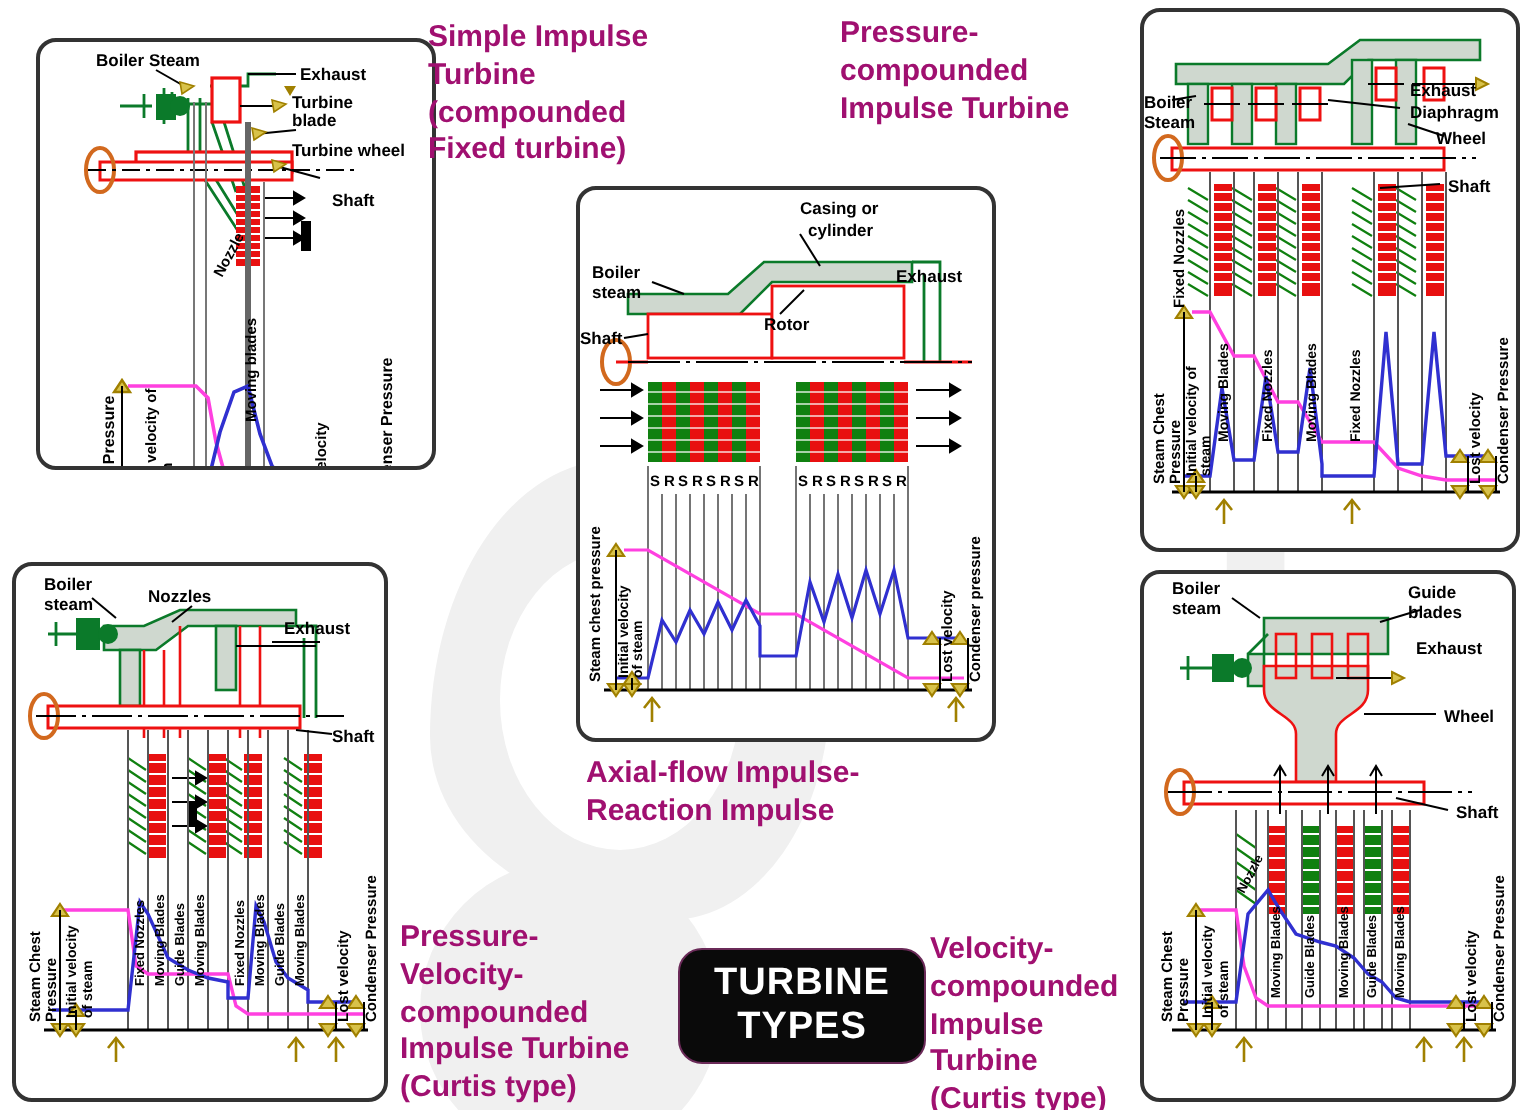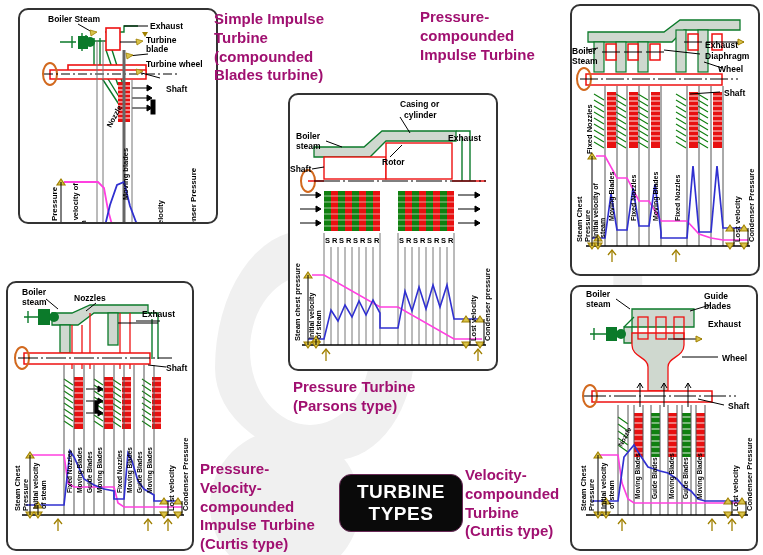--- a/index.html
+++ b/index.html
@@ -50,21 +50,21 @@
 <body>
 
 <div id="stage">
 
   <div class="wm wm-v">V</div>
   <div class="wm-face"></div>
   <div class="wm-face2"></div>
   <div class="wm-circ"></div>
   <div class="wm wm-e">E</div>
 
-  <div class="panel" style="left:18px;top:8px;width:200px;height:216px;">
+  <div class="panel" style="left:18px;top:19px;width:200px;height:216px;">
     <svg width="196" height="268" viewBox="0 0 196 268">
 
       <g stroke="#0b7a2a" stroke-width="1.4" fill="none">
         <path d="M85 22 L104 22 L104 16 L118 16"></path>
         <path d="M74 28 L74 56 M80 28 L80 56"></path>
         <path d="M70 31 L92 31"></path>
         <path d="M66 25 L66 39 M62 23 L62 41"></path>
         <path d="M56 32 L40 32 M52 26 L52 38"></path>
         <path d="M86 40 L98 75 M92 40 L104 78"></path>
         <path d="M74 56 L100 96 M80 56 L106 98"></path>
@@ -167,21 +167,21 @@
       <text transform="translate(58,232) rotate(-90)" font-size="7.5" font-weight="bold" font-family="Liberation Sans, sans-serif">Initial velocity of</text>
       <text transform="translate(66,232) rotate(-90)" font-size="7.5" font-weight="bold" font-family="Liberation Sans, sans-serif">steam</text>
       <text transform="translate(143,236) rotate(-90)" font-size="7.5" font-weight="bold" font-family="Liberation Sans, sans-serif">Lost velocity</text>
       <text transform="translate(176,236) rotate(-90)" font-size="8" font-weight="bold" font-family="Liberation Sans, sans-serif">Condenser Pressure</text>
     </svg>
   </div>
 
   <div class="title" style="left:214px;top:10px;width:150px;">
     <span>Simple Impulse</span>
     <span>Turbine (compounded</span>
-    <span>Blades turbine)</span>
+    <span>Fixed turbine)</span>
   </div>
 
   <div class="title" style="left:420px;top:8px;width:150px;">
     <span>Pressure-</span>
     <span>compounded</span>
     <span>Impulse Turbine</span>
   </div>
 
   <div class="panel" style="left:570px;top:4px;width:190px;height:272px;">
     <svg width="186" height="268" viewBox="0 0 186 268">
@@ -439,22 +439,22 @@
 
       <text transform="translate(10,246) rotate(-90)" font-size="7.5" font-weight="bold" font-family="Liberation Sans, sans-serif">Steam chest pressure</text>
       <text transform="translate(24,244) rotate(-90)" font-size="7" font-weight="bold" font-family="Liberation Sans, sans-serif">Initial velocity</text>
       <text transform="translate(31,244) rotate(-90)" font-size="7" font-weight="bold" font-family="Liberation Sans, sans-serif">of steam</text>
       <text transform="translate(186,246) rotate(-90)" font-size="7.5" font-weight="bold" font-family="Liberation Sans, sans-serif">Lost velocity</text>
       <text transform="translate(200,246) rotate(-90)" font-size="7.5" font-weight="bold" font-family="Liberation Sans, sans-serif">Condenser pressure</text>
     </svg>
   </div>
 
   <div class="title" style="left:293px;top:378px;width:200px;">
-    <span>Pressure Turbine</span>
-    <span>(Parsons type)</span>
+    <span>Axial-flow Impulse-</span>
+    <span>Reaction Impulse</span>
   </div>
 
   <div class="panel" style="left:6px;top:281px;width:188px;height:270px;">
     <svg width="184" height="266" viewBox="0 0 184 266">
 
       <g fill="#cfd8cf" stroke="#0b7a2a" stroke-width="1.3">
         <path d="M44 30 L64 30 L82 22 L140 22 L140 30 L86 30 L70 42 L44 42 Z"></path>
         <rect x="52" y="42" width="10" height="28"></rect>
         <rect x="100" y="30" width="10" height="32"></rect>
       </g>
@@ -583,20 +583,21 @@
     <span>Pressure-</span>
     <span>Velocity-</span>
     <span>compounded</span>
     <span>Impulse Turbine</span>
     <span>(Curtis type)</span>
   </div>
 
   <div class="title" style="left:465px;top:466px;width:125px;">
     <span>Velocity-</span>
     <span>compounded</span>
+    <span>Impulse</span>
     <span>Turbine</span>
     <span>(Curtis type)</span>
   </div>
 
   <div class="panel" style="left:570px;top:285px;width:188px;height:266px;">
     <svg width="184" height="262" viewBox="0 0 184 262">
 
       <g fill="#cfd8cf" stroke="#0b7a2a" stroke-width="1.3">
         <path d="M60 22 L122 22 L122 40 L60 40 Z"></path>
         <path d="M52 40 L60 40 L60 56 L52 56 Z"></path>

